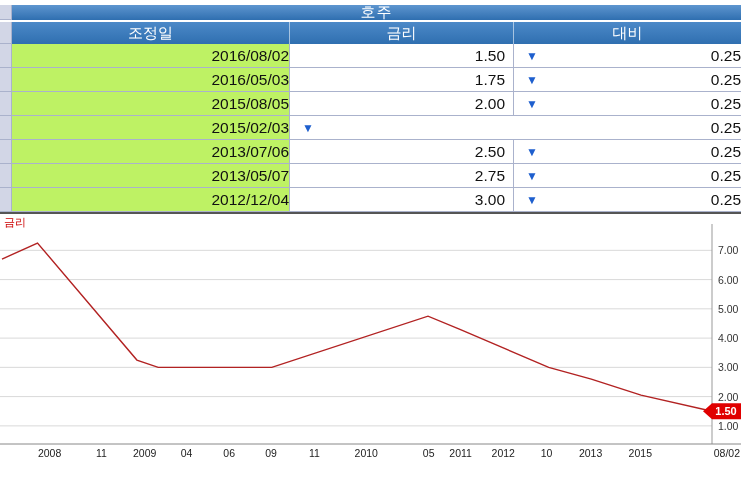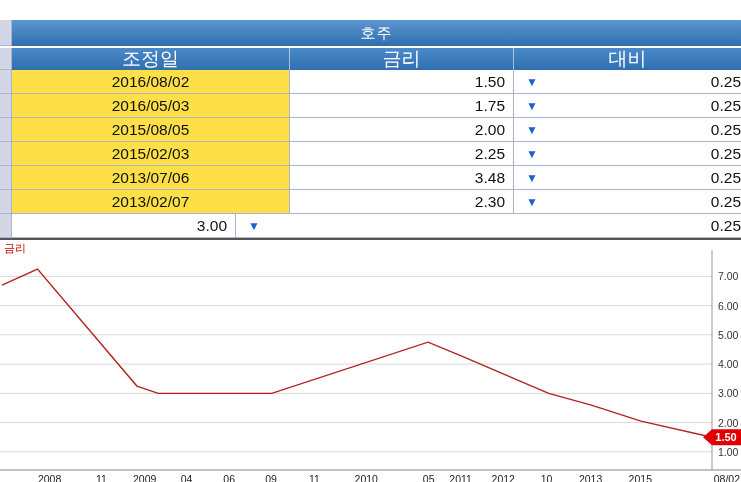--- a/index.html
+++ b/index.html
@@ -4,45 +4,45 @@
 <style>
   * { box-sizing: border-box; margin: 0; padding: 0; }
   html,body { background:#fff; }
   .app {
     width: 741px; height: 482px;
     background: #fff;
     font-family: "Liberation Sans", sans-serif;
     position: relative; overflow: hidden;
   }
   
-  .titlebar { display:flex; height:26px; margin-top:20px; }
+  .titlebar { display:flex; height:15px; margin-top:5px; }
   .headrow  { display:flex; height:22px; margin-top:2px; }
   .gutter {
     width:12px; background:#d2d6e6;
     border-right:1px solid #aab2cc; border-bottom:1px solid #aab2cc;
     flex:0 0 12px;
   }
   .title {
     flex:1; background:linear-gradient(180deg,#5e95cf,#2f6fb0);
     color:#fff; font-size:15px; letter-spacing:1px;
     display:flex; align-items:center; justify-content:center;
   }
   .head {
     background:linear-gradient(180deg,#4c89c8,#2f6fb0);
-    color:#fff; font-size:19px;
+    color:#fff; font-size:15px;
     display:flex; align-items:center; justify-content:center;
     border-right:1px solid rgba(255,255,255,.55);
   }
   .head:last-child { border-right:none; }
   .head-date { width:278px; }
   .head-rate { width:224px; }
   .head-change { flex:1; }
   .row { display:flex; height:24px; font-size:15.5px; color:#111; }
   .cell { border-right:1px solid #aab2cc; border-bottom:1px solid #aab2cc; line-height:23px; }
-  .c-date { width:278px; background:#fde047; text-align:center; }
+  .c-date { width:278px; background:#bef264; text-align:right; }
   .c-rate { width:224px; background:#fff; text-align:right; padding-right:8px; }
   .c-change { flex:1; background:#fff; display:flex; align-items:center; border-right:none; }
   .arrow { font-size:12px; margin-left:12px; line-height:1; }
   .chg { margin-left:auto; }
   
   .chart { border-top:2px solid #555; }
   .chart svg { display:block; }
 </style>
 </head>
 <body>
@@ -85,46 +85,46 @@
         <div class="cell c-date">2015/08/05</div>
         <div class="cell c-rate">2.00</div>
         <div class="cell c-change">
           <span class="arrow" style="color: rgb(30, 95, 206);">▼</span>
           <span class="chg">0.25</span>
         </div>
       </div>
       <div class="row">
         <div class="gutter"></div>
         <div class="cell c-date">2015/02/03</div>
-        <div class="cell c-rate">2.25</div>
         <div class="cell c-change">
           <span class="arrow" style="color: rgb(30, 95, 206);">▼</span>
           <span class="chg">0.25</span>
         </div>
       </div>
       <div class="row">
         <div class="gutter"></div>
         <div class="cell c-date">2013/07/06</div>
-        <div class="cell c-rate">3.48</div>
+        <div class="cell c-rate">2.50</div>
         <div class="cell c-change">
           <span class="arrow" style="color: rgb(30, 95, 206);">▼</span>
           <span class="chg">0.25</span>
         </div>
       </div>
       <div class="row">
         <div class="gutter"></div>
-        <div class="cell c-date">2013/02/07</div>
-        <div class="cell c-rate">2.30</div>
+        <div class="cell c-date">2013/05/07</div>
+        <div class="cell c-rate">2.75</div>
         <div class="cell c-change">
           <span class="arrow" style="color: rgb(30, 95, 206);">▼</span>
           <span class="chg">0.25</span>
         </div>
       </div>
       <div class="row">
         <div class="gutter"></div>
+        <div class="cell c-date">2012/12/04</div>
         <div class="cell c-rate">3.00</div>
         <div class="cell c-change">
           <span class="arrow" style="color: rgb(30, 95, 206);">▼</span>
           <span class="chg">0.25</span>
         </div>
       </div>
     </div>
 
   <div class="chart">
     <svg id="chart-svg" width="741" height="258" viewBox="0 0 741 258">

